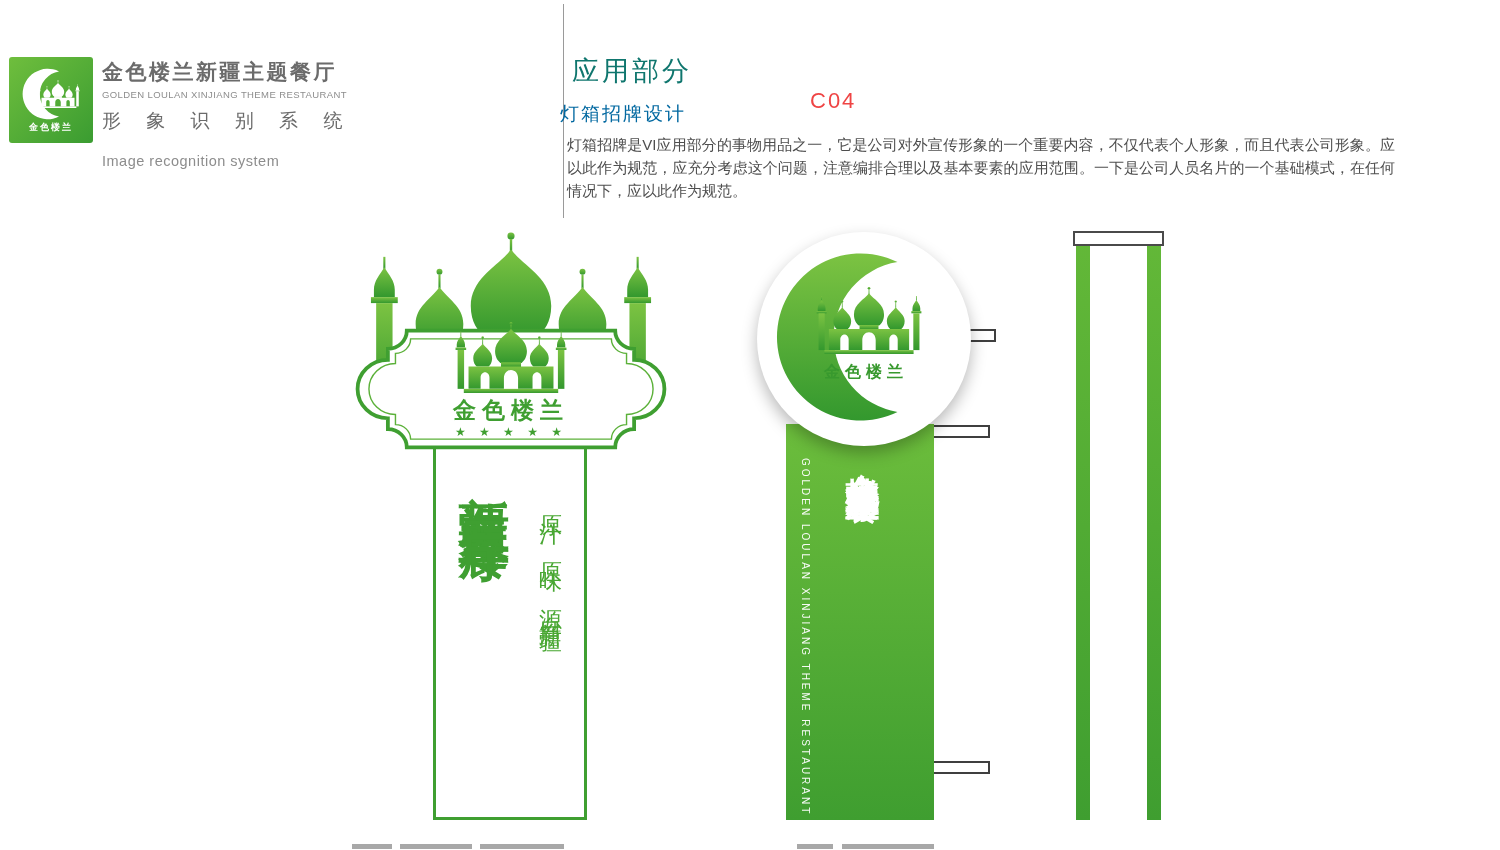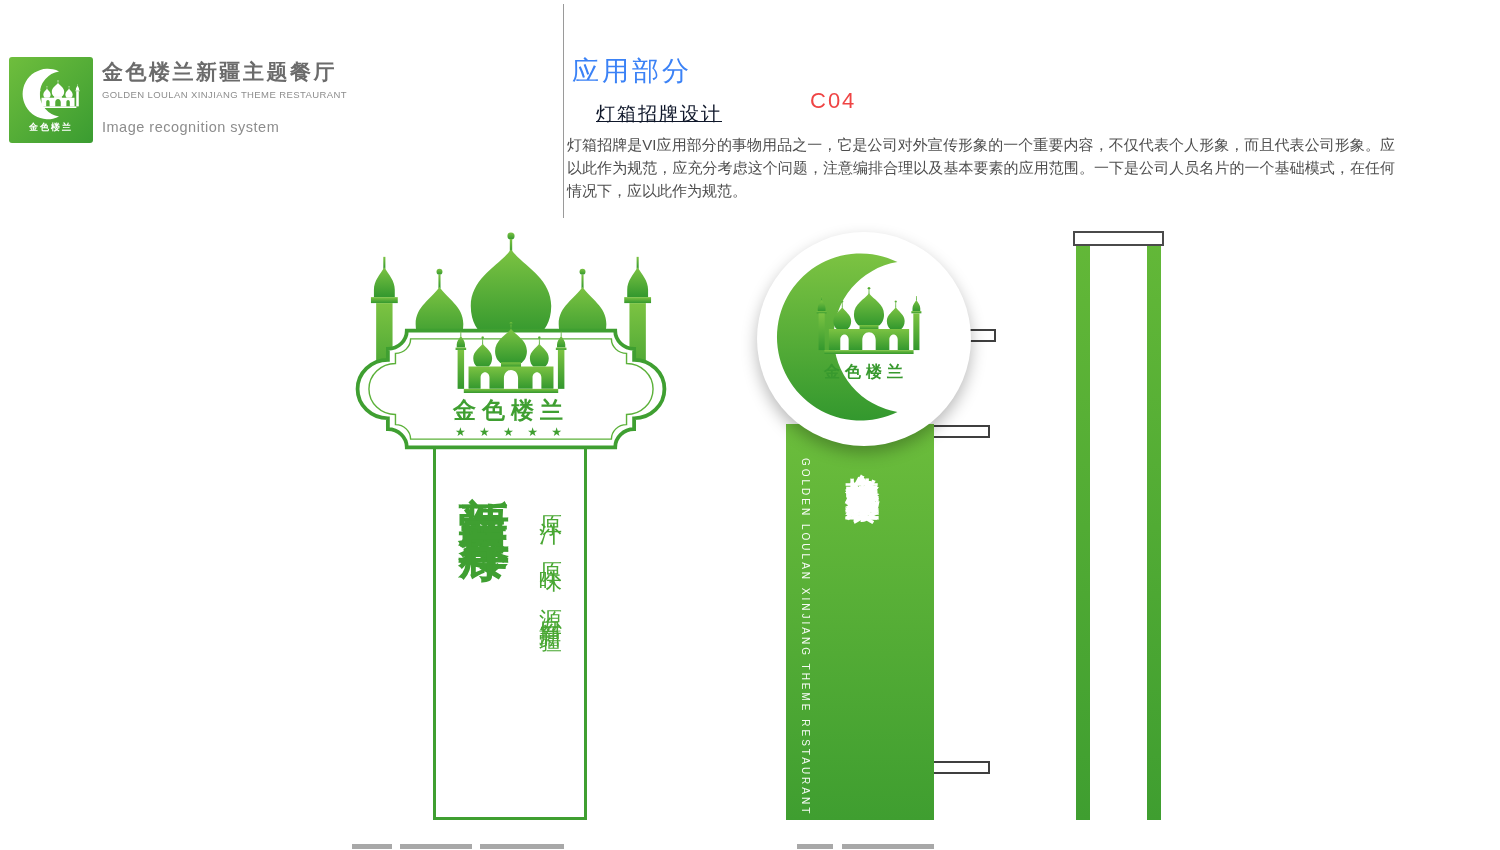--- a/index.html
+++ b/index.html
@@ -18,22 +18,22 @@
   .brand-block { position:absolute; left:102px; top:58px; }
   .brand-cn { font-size:21px; font-weight:bold; color:#6b6b6b; letter-spacing:2.5px; }
   .brand-en { font-size:9.5px; color:#8d8d8d; letter-spacing:0.4px; margin-top:3px; }
   .system-cn { font-size:19px; color:#6b6b6b; letter-spacing:10px; margin-top:8px; }
   .system-en { font-size:14.5px; color:#8d8d8d; margin-top:19px; letter-spacing:0.5px; }
 
   .vis { position:absolute; left:386px; top:22px; font-size:112px; line-height:1;
     font-weight:100; color:#c9c9c9; letter-spacing:0; font-family:"DejaVu Sans",sans-serif; }
   .vline { position:absolute; left:563px; top:4px; width:1px; height:214px; background:#9a9a9a; }
 
-  .sec-title { position:absolute; left:572px; top:53px; font-size:27px; color:#3b82f6; letter-spacing:3px;text-align:center; }
-  .sec-sub   { position:absolute; left:596px; top:101px; font-size:19px; color:#0f172a; letter-spacing:2px;text-decoration:underline; }
+  .sec-title { position:absolute; left:572px; top:53px; font-size:27px; color:#0f766e; letter-spacing:3px;text-align:center; }
+  .sec-sub   { position:absolute; left:560px; top:101px; font-size:19px; color:#0369a1; letter-spacing:2px; }
   .sec-code  { position:absolute; left:810px; top:88px; font-size:22px; color:#ef4444; letter-spacing:2px; }
   .sec-desc  { position:absolute; left:567px; top:133px; width:828px; font-size:15px; color:#4e4e4e;
     line-height:23px; text-align:justify; }
 
   
   .ls-mosque { position:absolute; left:362px; top:230px; width:298px; height:182px; z-index:1; }
   .ls-frame  { position:absolute; left:350px; top:316px; width:322px; height:146px; z-index:2; }
   .ls-plaque-mosque { position:absolute; left:452px; top:321px; width:118px; height:72px; z-index:3; }
   .ls-plaque-text { position:absolute; left:380px; top:395px; width:262px; z-index:3; text-align:center;
     font-size:23px; font-weight:bold; color:#3f9f31; letter-spacing:6px; }
@@ -123,20 +123,21 @@
       </svg>
     <svg class="logo-mosque" viewBox="0 0 200 122">
         <use href="#mosque" fill="#ffffff"></use>
       </svg>
     <div class="logo-text">金色楼兰</div>
   </div>
 
   <div class="brand-block">
     <div class="brand-cn">金色楼兰新疆主题餐厅</div>
     <div class="brand-en">GOLDEN LOULAN XINJIANG THEME RESTAURANT</div>
+    <div class="system-cn">形 象 识 别 系 统</div>
     <div class="system-en">Image recognition system</div>
   </div>
 
   <div class="vline"></div>
 
   <div class="sec-title">应用部分</div>
   <div class="sec-sub">灯箱招牌设计</div>
   <div class="sec-code">C04</div>
   <div class="sec-desc">灯箱招牌是VI应用部分的事物用品之一，它是公司对外宣传形象的一个重要内容，不仅代表个人形象，而且代表公司形象。应以此作为规范，应充分考虑这个问题，注意编排合理以及基本要素的应用范围。一下是公司人员名片的一个基础模式，在任何情况下，应以此作为规范。</div>
 

